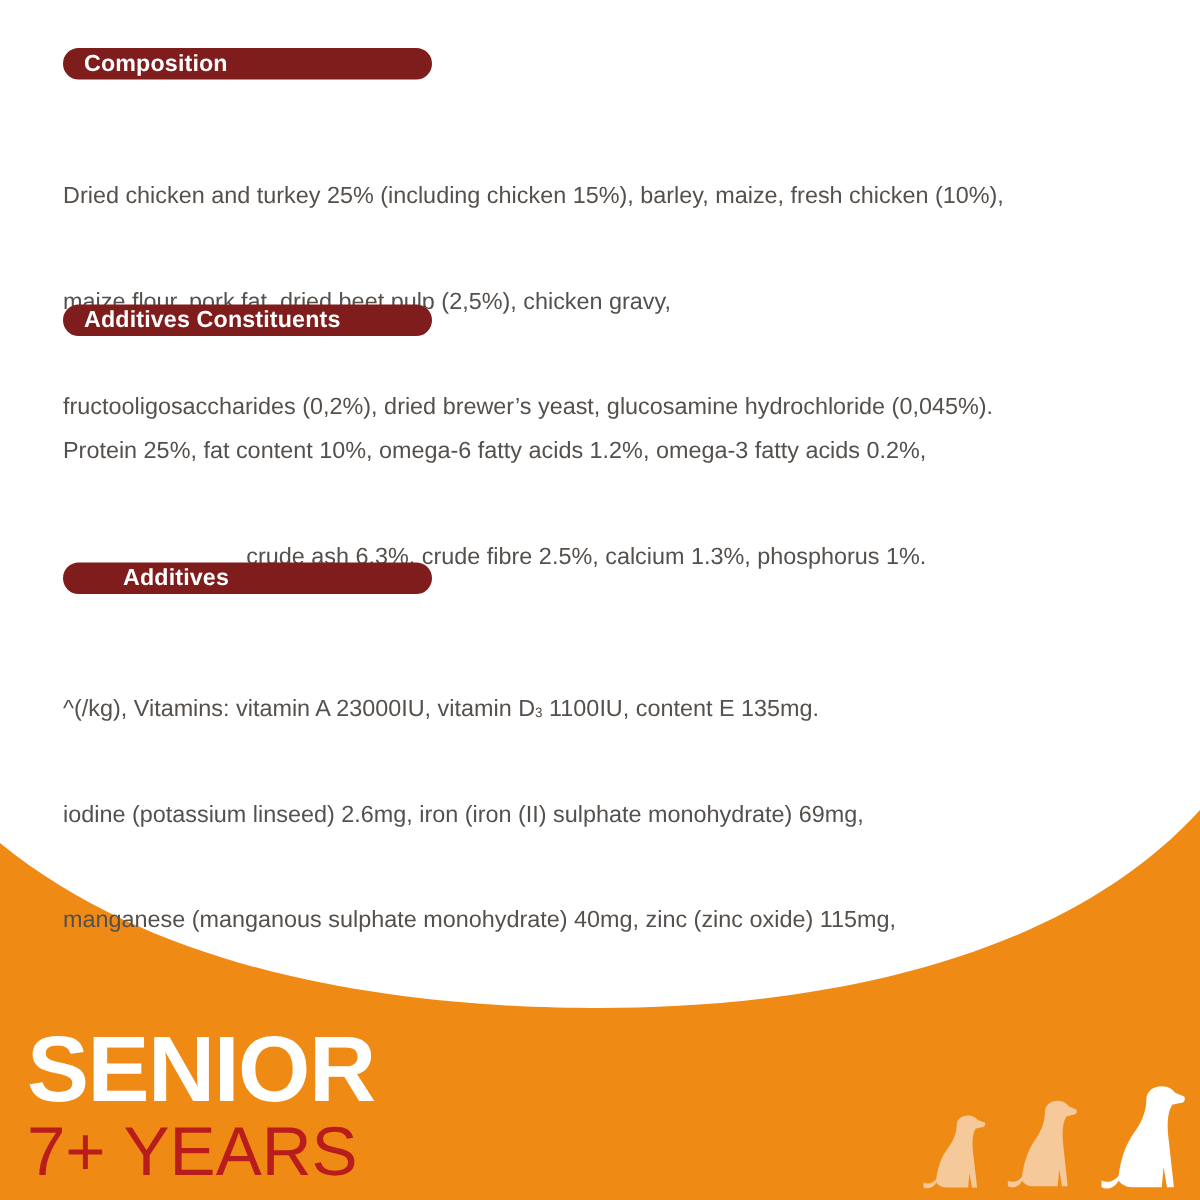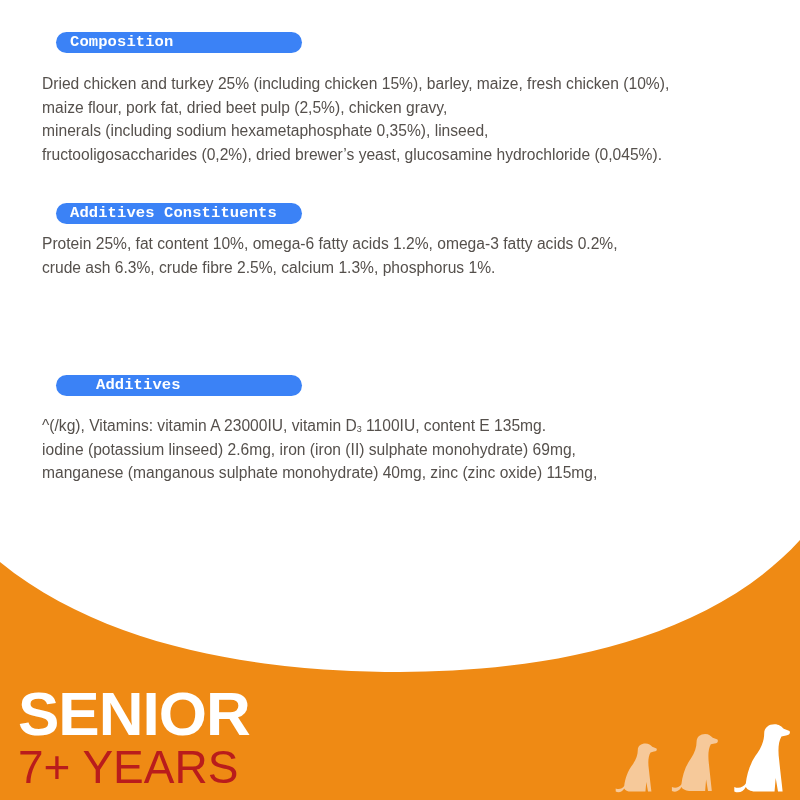--- a/index.html
+++ b/index.html
@@ -22,43 +22,42 @@
       z-index: 0;
     }
     .content {
       position: absolute;
       left: 0; top: 0;
       width: 800px;
       z-index: 1;
     }
     .pill {
       position: absolute;
-      left: 56px;
+      left: 42px;
       width: 246px;
       height: 21px;
       border-radius: 11px;
-      background: #3b82f6;
+      background: #7f1d1d;
       color: #ffffff;
       font-weight: bold;
       font-size: 15.5px;
       line-height: 21px;
       padding-left: 14px;
       box-sizing: border-box;
       letter-spacing: 0.1px;
-      font-family: Liberation Mono, monospace;
     }
     .para {
       position: absolute;
       left: 42px;
       font-size: 15.6px;
       line-height: 23.5px;
       color: #55504c;
       white-space: nowrap;
     }
-    .para div { height: 23.5px; }
+    .para div { height: 23.5px; margin-top: 47px; }
     .sub { font-size: 9px; vertical-align: -1px; }
     .senior {
       position: absolute;
       left: 18px;
       top: 683px;
       font-size: 62px;
       line-height: 62px;
       font-weight: bold;
       color: #ffffff;
       letter-spacing: -1px;
@@ -88,26 +87,25 @@
 <svg class="bg-orange" viewBox="0 0 800 800" width="800" height="800">
   <path d="M0,562 C120,660 300,672 400,672 C520,672 700,650 800,540 L800,800 L0,800 Z" fill="#ef8a14"></path>
 </svg>
 
 <div class="content">
 
   <div class="pill" style="top:32px;">Composition</div>
   <div class="para" style="top:72px;">
     <div>Dried chicken and turkey 25% (including chicken 15%), barley, maize, fresh chicken (10%),</div>
     <div>maize flour, pork fat, dried beet pulp (2,5%), chicken gravy,</div>
-    <div>minerals (including sodium hexametaphosphate 0,35%), linseed,</div>
     <div>fructooligosaccharides (0,2%), dried brewer’s yeast, glucosamine hydrochloride (0,045%).</div>
   </div>
 
   <div class="pill" style="top:203px;">Additives Constituents</div>
-  <div class="para" style="top:232px;">
+  <div class="para" style="top:242px;text-align:right;">
     <div>Protein 25%, fat content 10%, omega-6 fatty acids 1.2%, omega-3 fatty acids 0.2%,</div>
     <div>crude ash 6.3%, crude fibre 2.5%, calcium 1.3%, phosphorus 1%.</div>
   </div>
 
   <div class="pill" style="top:375px;padding-left:40px;">Additives</div>
   <div class="para" style="top:414px;">
     <div><span>^(/kg), Vitamins: vitamin A 23000IU, vitamin D</span><span class="sub">3</span><span> 1100IU, content E 135mg.</span></div>
     <div>iodine (potassium linseed) 2.6mg, iron (iron (II) sulphate monohydrate) 69mg,</div>
     <div>manganese (manganous sulphate monohydrate) 40mg, zinc (zinc oxide) 115mg,</div>
   </div>

